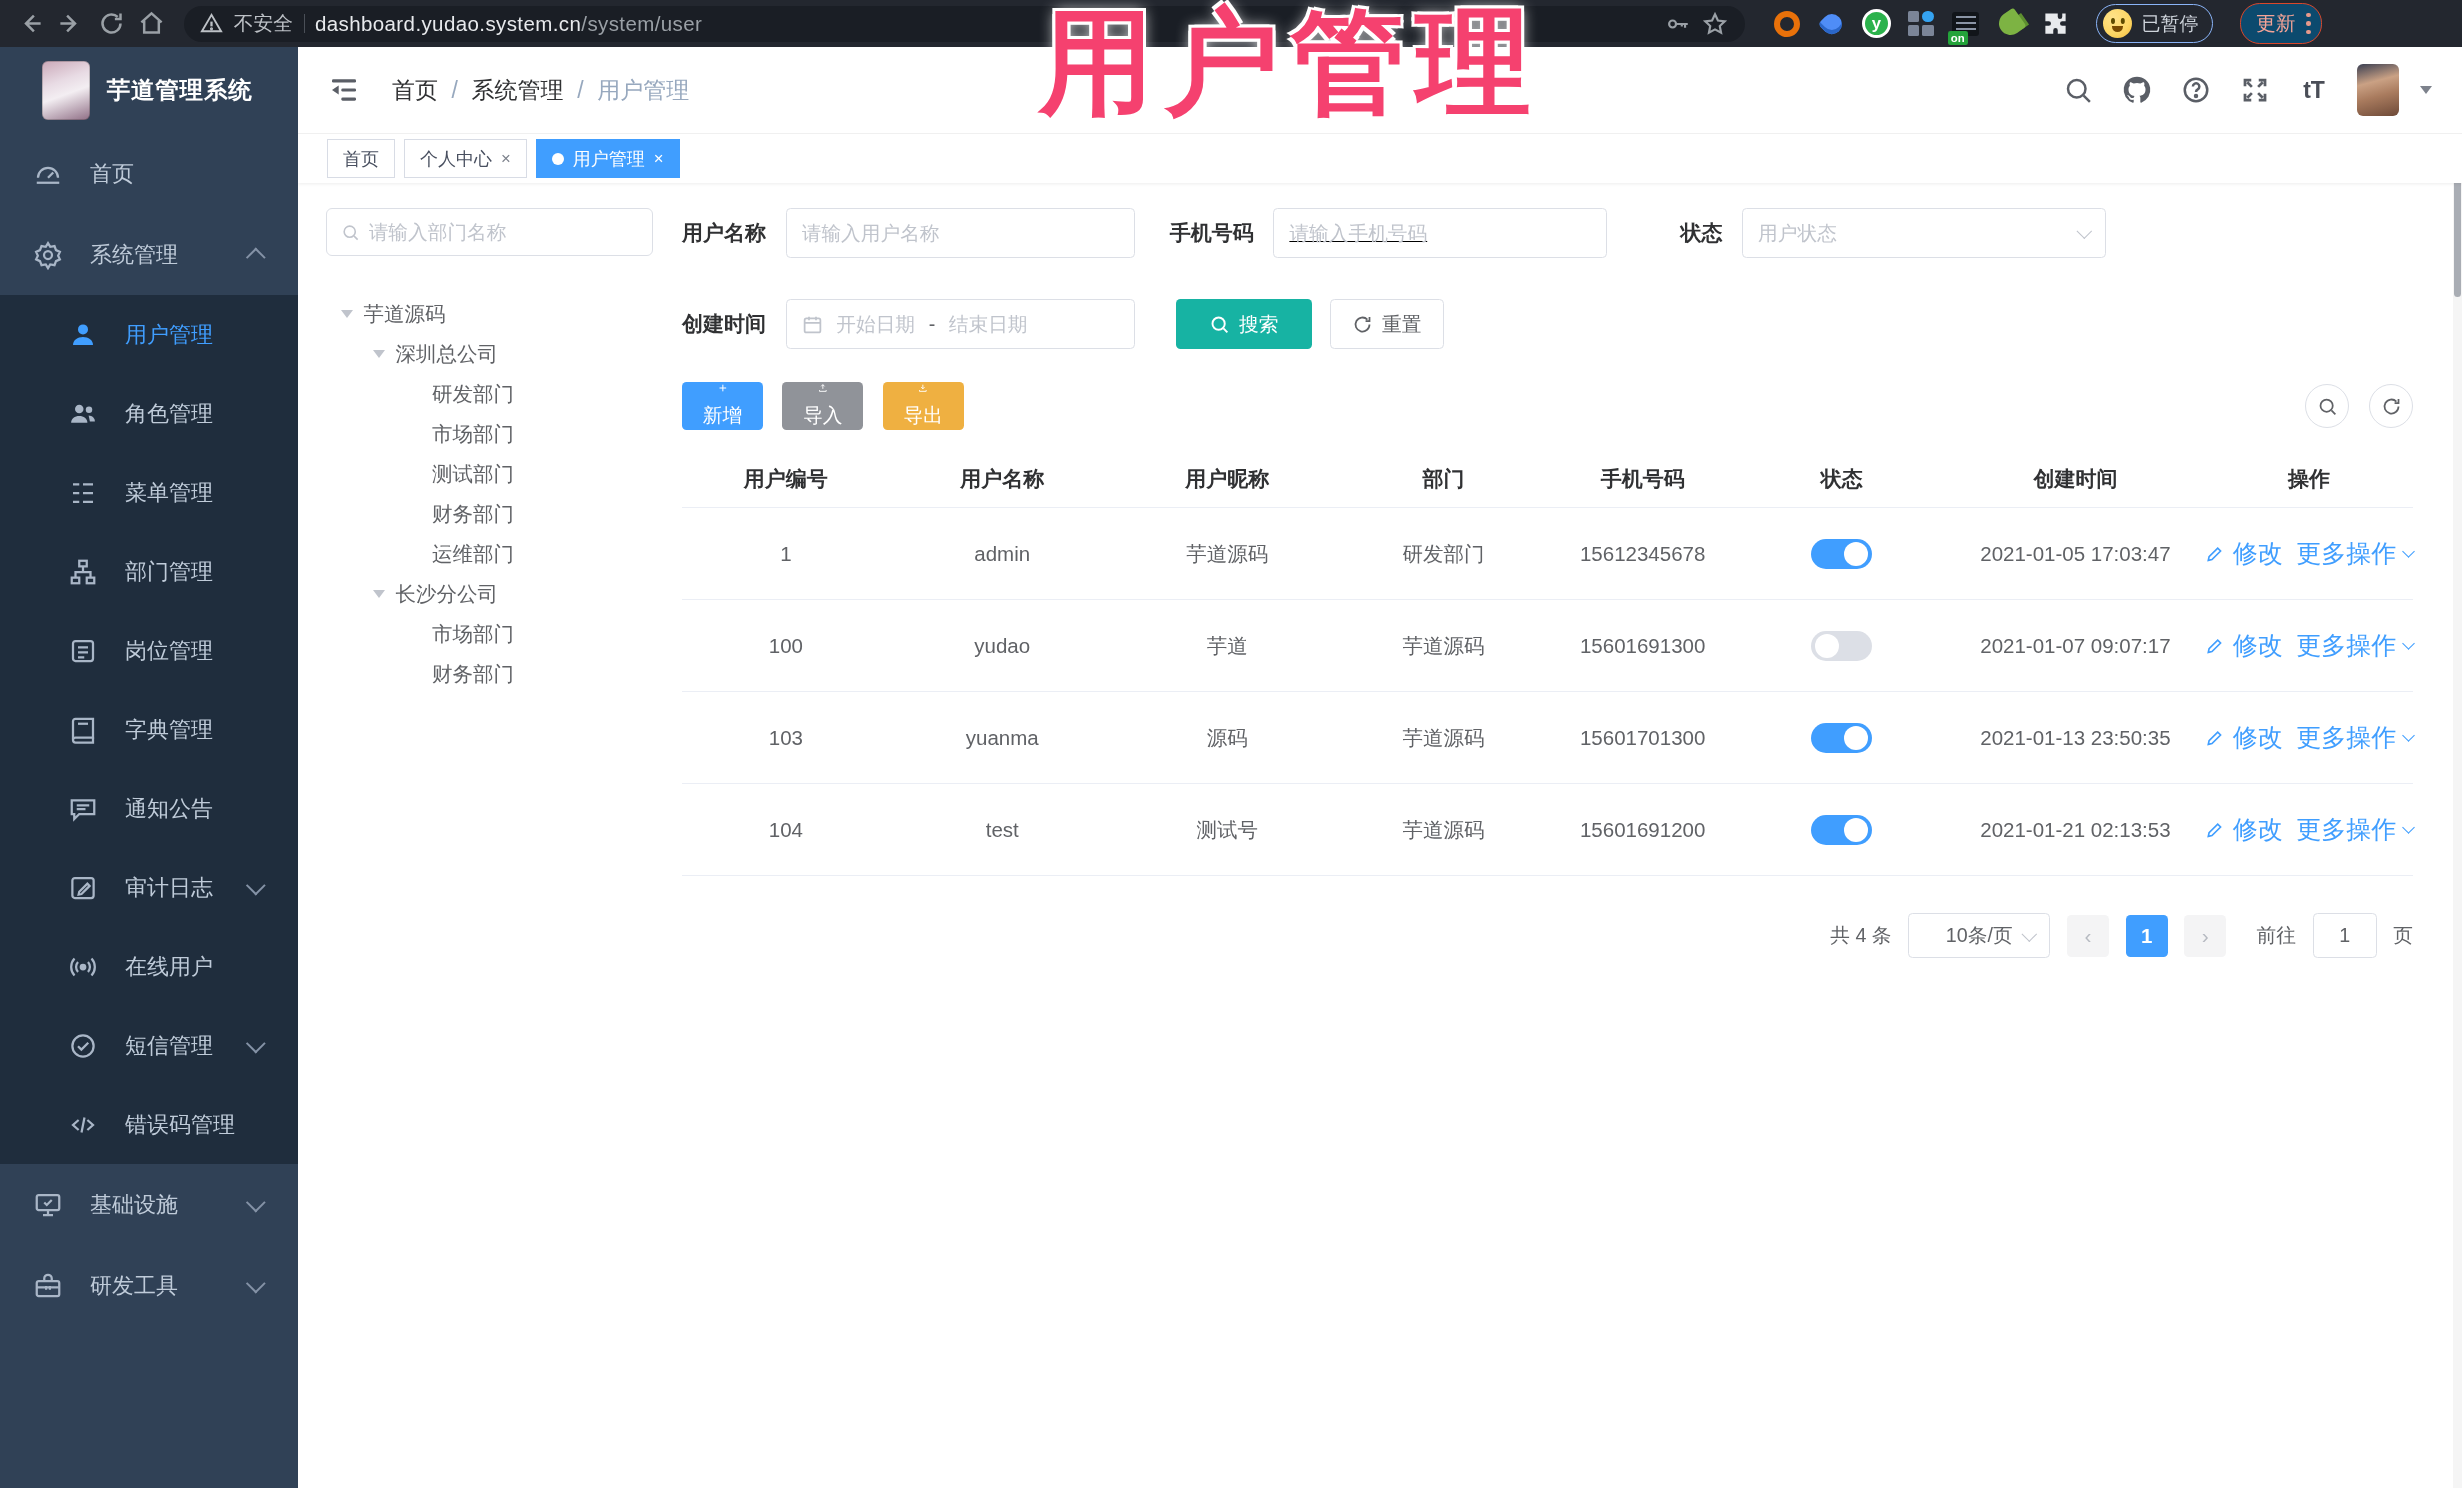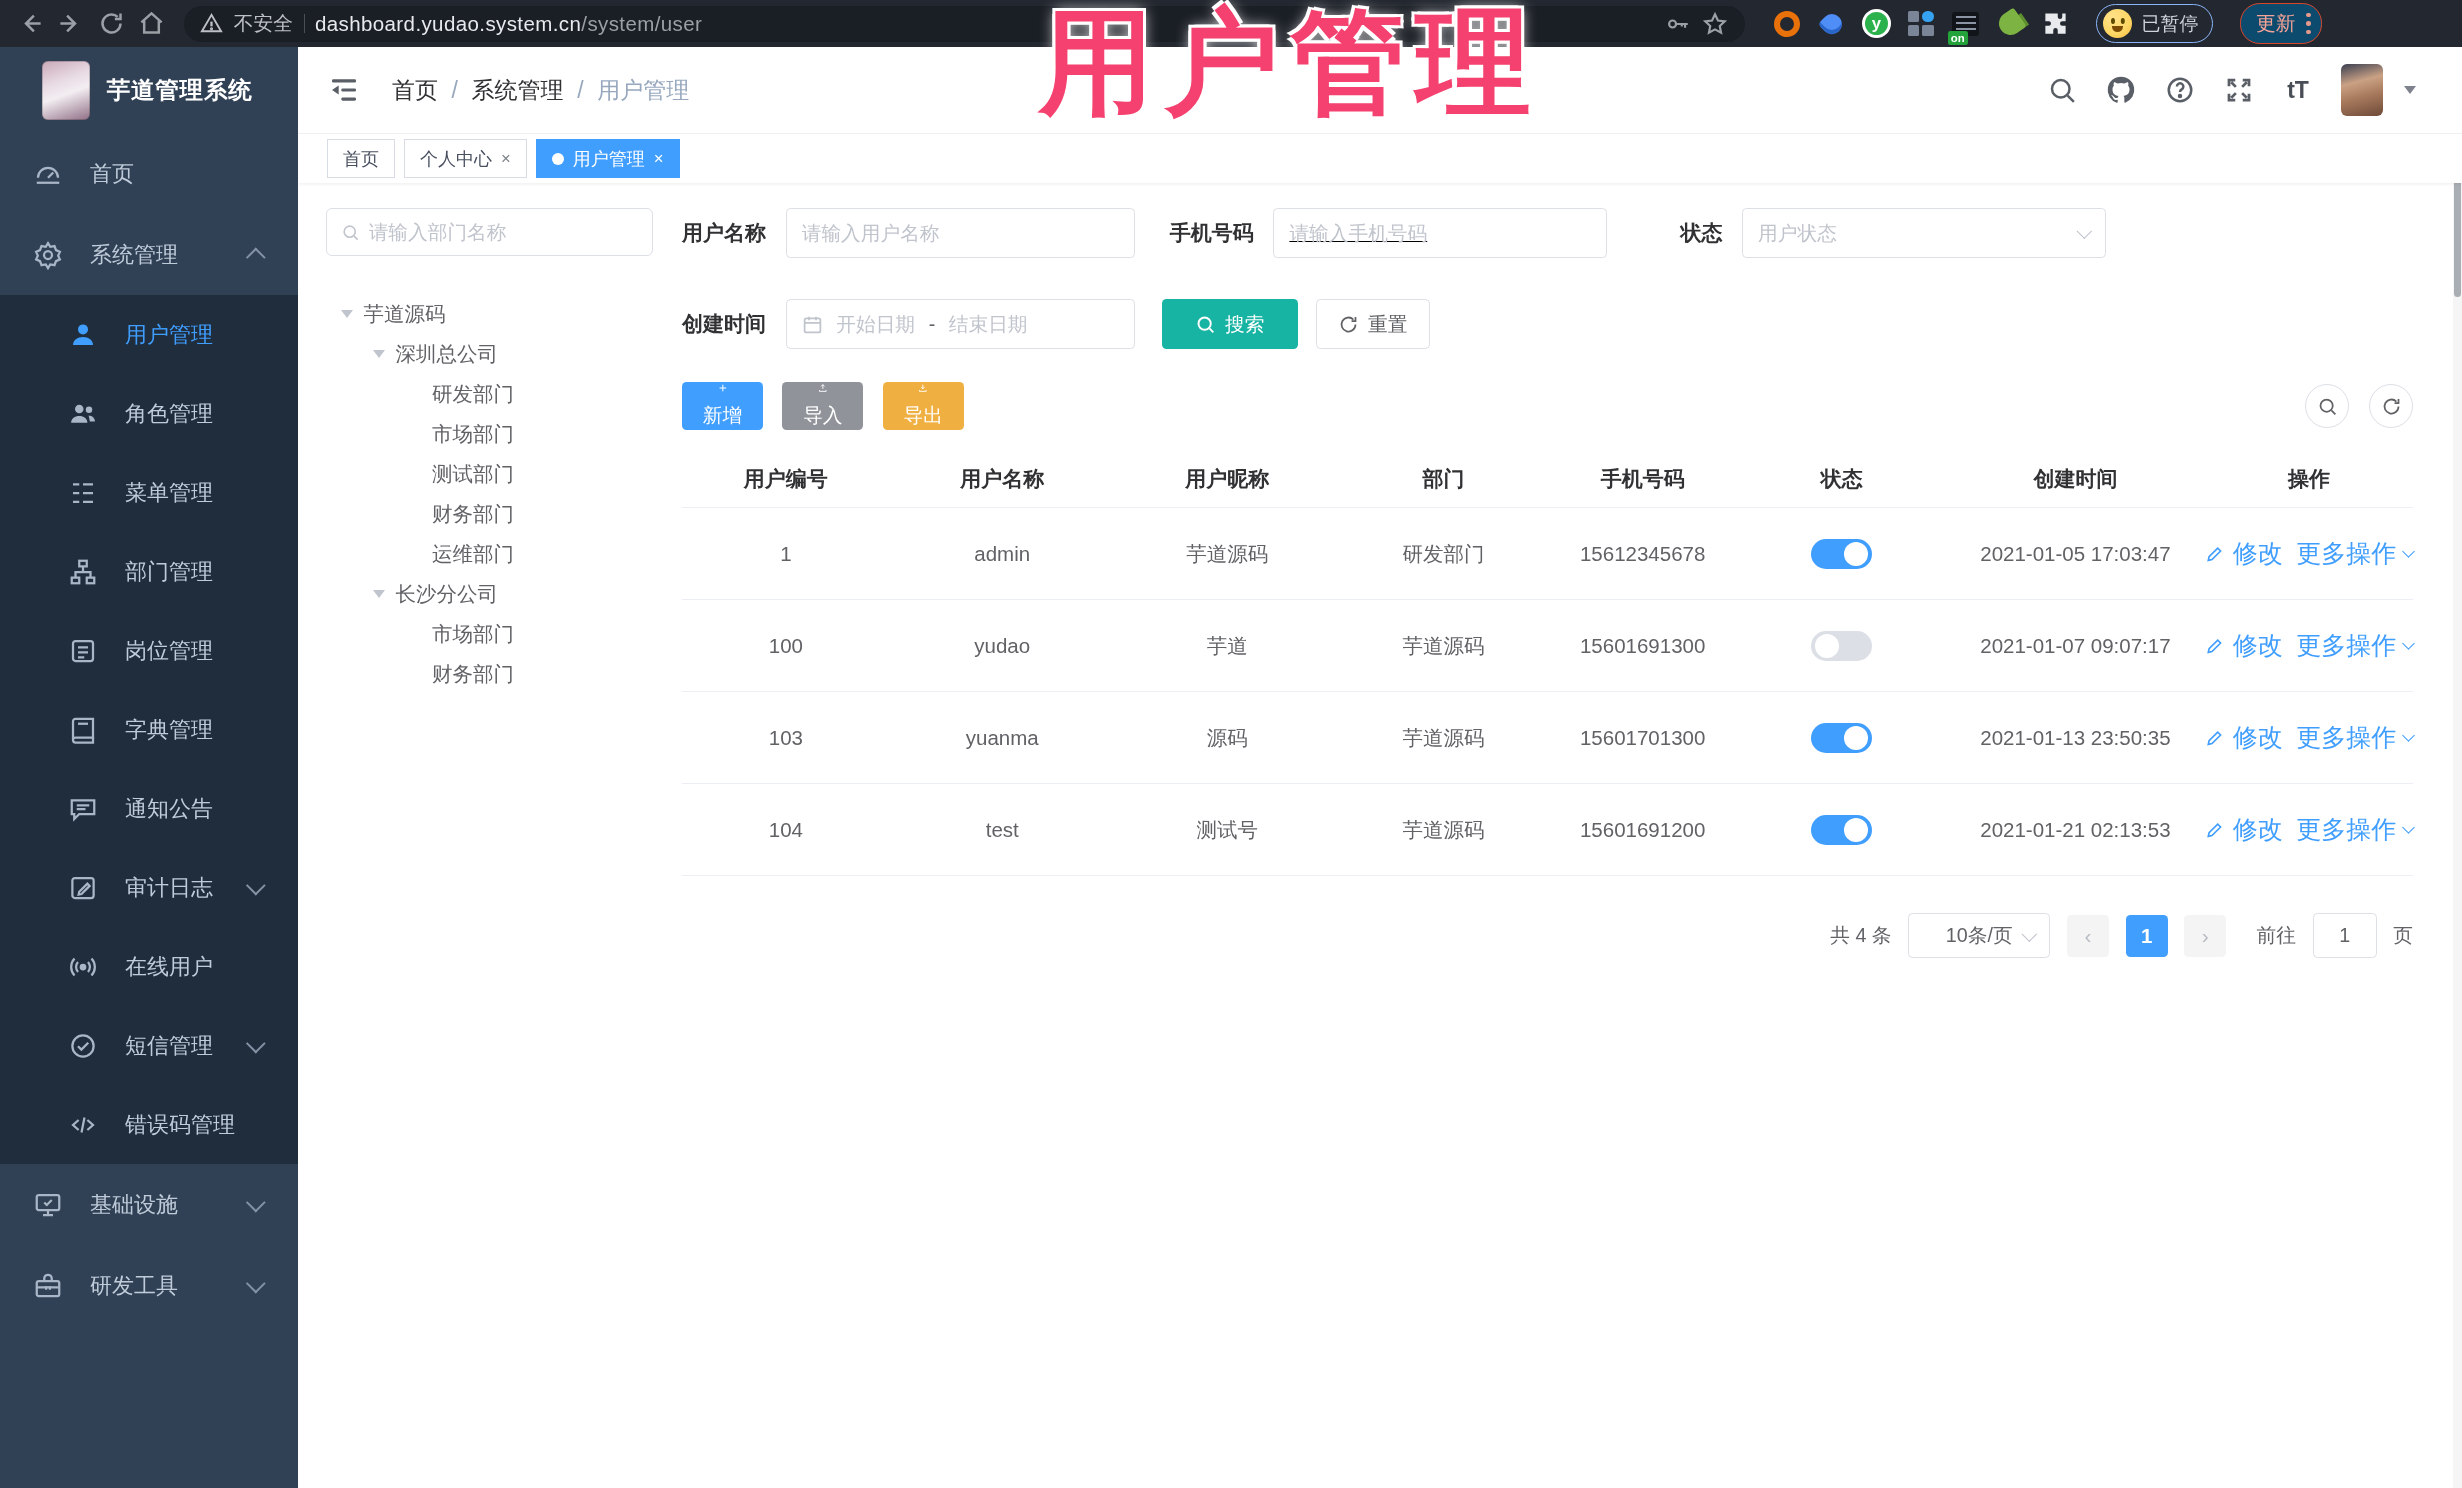--- a/index.html
+++ b/index.html
@@ -59,21 +59,21 @@
   .chev.up { transform:translateY(-30%) rotate(-135deg); }
   .chev.down { transform:translateY(-70%) rotate(45deg); }
 
   
   .app-header { position:absolute; left:298px; top:47px; right:0; height:86px; background:#fff; display:flex; align-items:center; z-index:1; }
   .hamb { margin-left:30px; color:#5a5e66; }
   .crumbs { display:flex; align-items:center; gap:13.6px; margin-left:32px; font-size:23px; }
   .crumb { color:#303133; font-weight:500; }
   .crumb.current { color:#97a8be; font-weight:400; }
   .crumb-sep { color:#97a8be; }
-  .hdr-right { margin-left:auto; display:flex; align-items:center; gap:26px; padding-right:46px; }
+  .hdr-right { margin-left:auto; display:flex; align-items:center; gap:26px; padding-right:30px; }
   .hicon { width:33px; height:33px; color:#5a5e66; display:flex; align-items:center; justify-content:center; }
   .tT { font-size:23px; font-weight:bold; color:#4a4e57; }
   .hdr-avatar { width:42px; height:52px; border-radius:6px; background:linear-gradient(165deg,#3a3f52 0%,#caa184 35%,#a97b5e 60%,#6e4a38 100%); }
   .hdr-caret { width:0; height:0; border-left:6.8px solid transparent; border-right:6.8px solid transparent; border-top:8.3px solid #7d828c; margin-left:-4.5px; }
 
   
   .tabsbar { position:absolute; left:298px; top:133px; right:0; height:50px; background:#fff; border-top:0.8px solid #f0f0f0;
              box-shadow:0 1.5px 3px rgba(0,0,0,.06); display:flex; align-items:center; gap:9px; padding-left:29px; z-index:1; }
   .tab { height:39px; display:flex; align-items:center; gap:9px; border:0.8px solid #d8dce5; background:#fff; color:#495060;
          font-size:18px; padding:0 15px; cursor:pointer; }
@@ -522,21 +522,21 @@
       <span class="f-label">创建时间</span>
       <span class="inputbox" style="width:349px; margin-left:19.7px; gap:13.6px; justify-content:flex-start;">
         <svg width="21" height="21" viewBox="0 0 24 24" fill="none" stroke="#c0c4cc" stroke-width="2">
             <rect x="3" y="5" width="18" height="16" rx="2"></rect>
             <path d="M8 3v4M16 3v4M3 10h18"></path>
           </svg>
         <span class="dateph">开始日期</span>
         <span class="dateph" style="color:#606266;">-</span>
         <span class="dateph">结束日期</span>
       </span>
-      <span class="btn btn-search" style="margin-left:27px; width:136px;">
+      <span class="btn btn-search" style="margin-left:41px; width:136px;">
         <svg width="21" height="21" viewBox="0 0 24 24" fill="none" stroke="#fff" stroke-width="2.2">
             <circle cx="11" cy="11" r="7"></circle>
             <path d="M16.5 16.5L21 21"></path>
           </svg>
         <span>搜索</span>
       </span>
       <span class="btn btn-reset" style="margin-left:18px; width:114px;">
         <svg width="21" height="21" viewBox="0 0 24 24" fill="none" stroke="#606266" stroke-width="2">
             <path d="M20 12a8 8 0 1 1-2.4-5.7M20 3.5V8h-4.5"></path>
           </svg>

